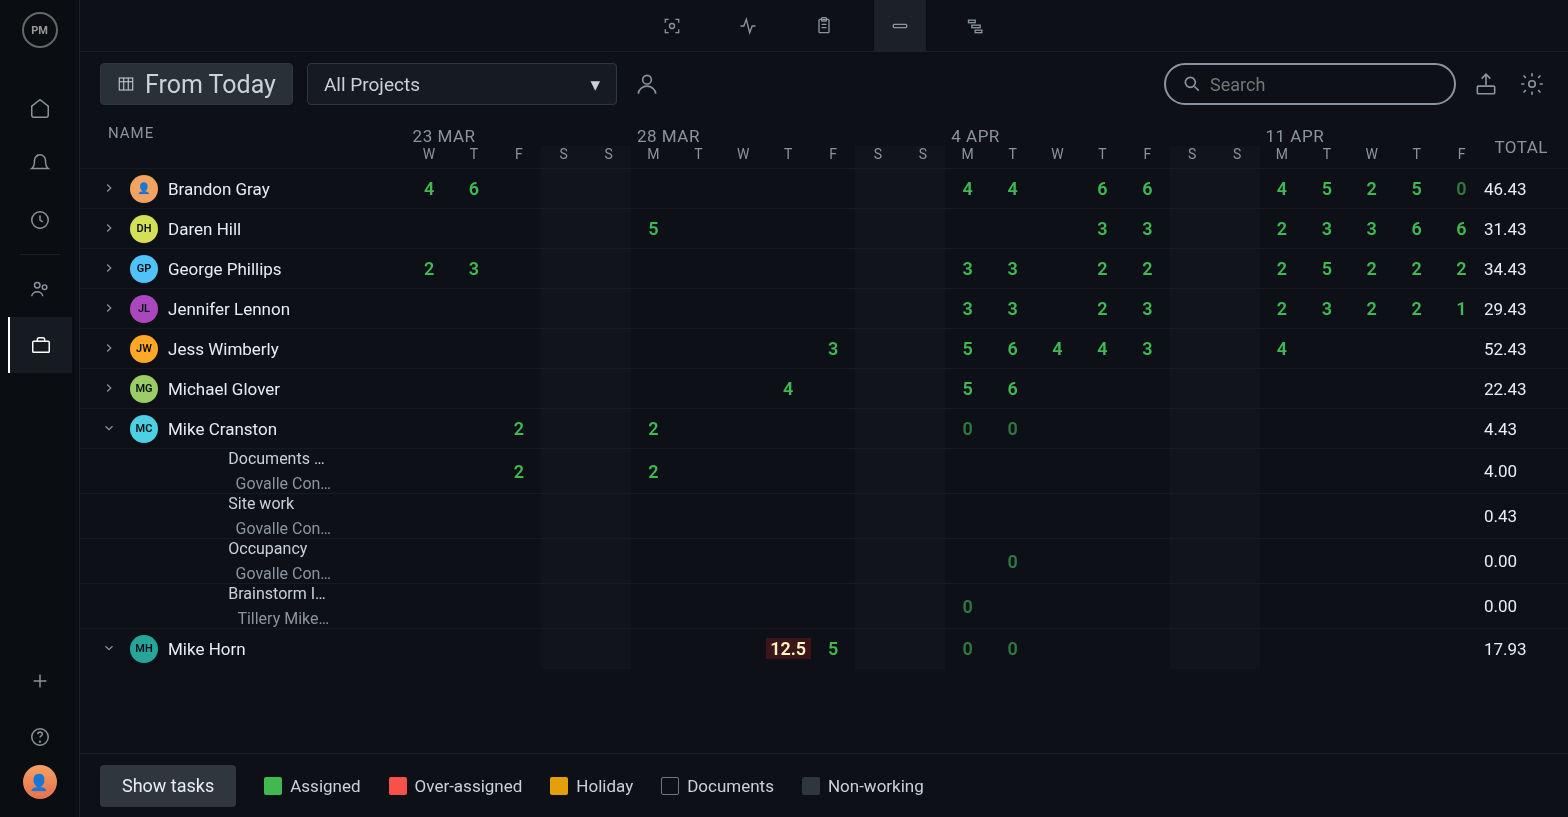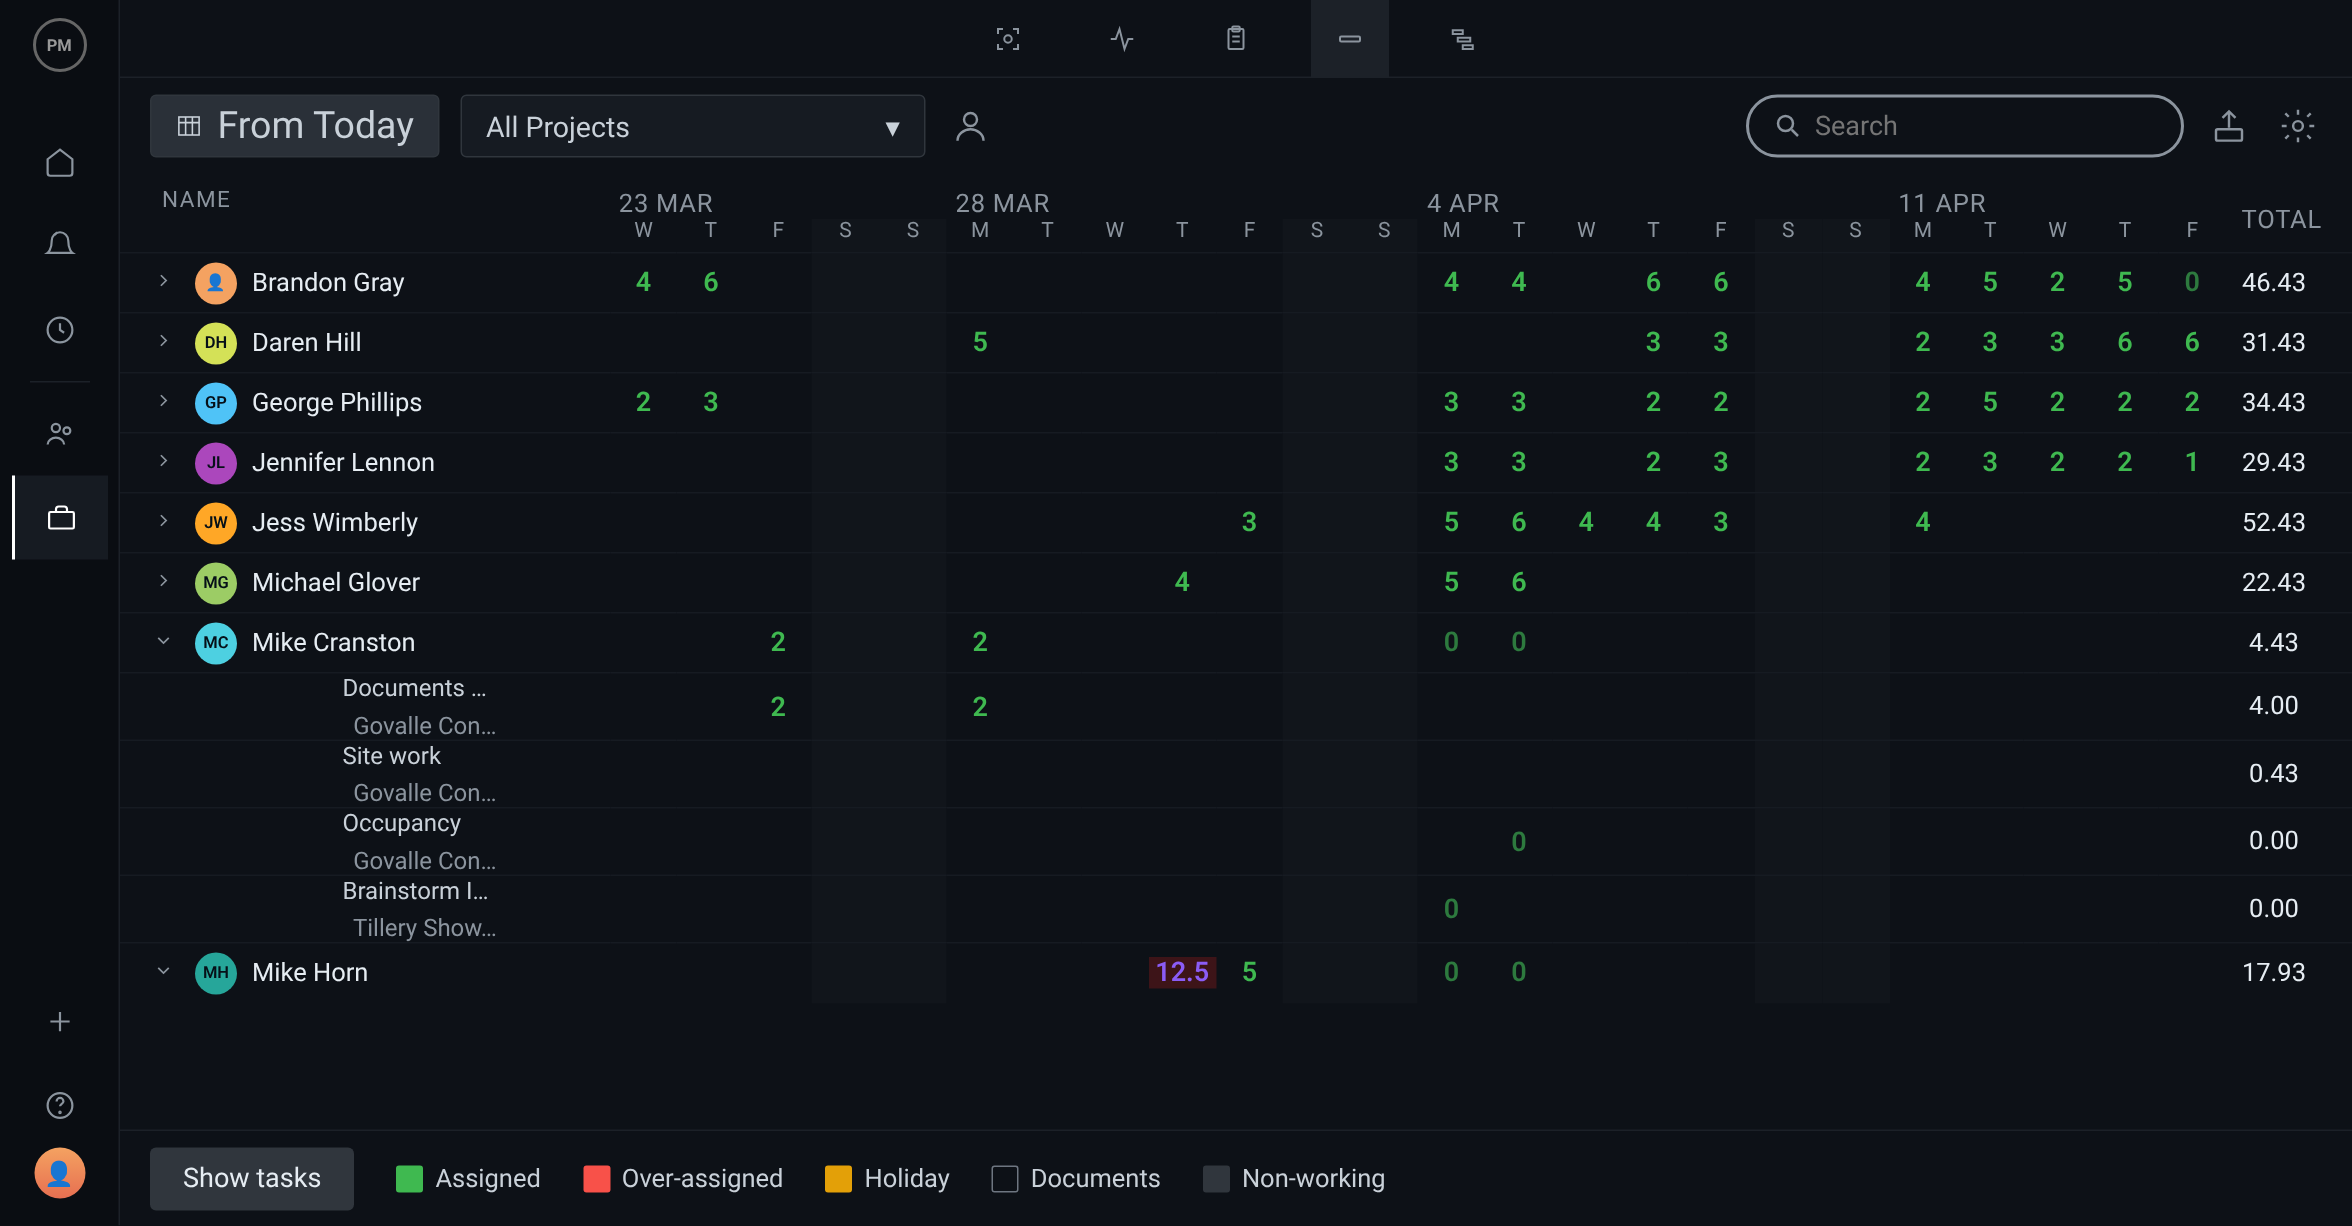--- a/index.html
+++ b/index.html
@@ -51,23 +51,23 @@
 .person { display:flex; align-items:center; gap:10px; padding-left:10px; font-size:17px; color:#e6edf3; }
 .chev { width:18px; color:#8b949e; cursor:pointer; }
 .chev svg { width:14px; height:14px; stroke:currentColor; fill:none; stroke-width:2; }
 .avatar { width:28px; height:28px; border-radius:50%; display:flex; align-items:center; justify-content:center; font-size:11px; font-weight:600; color:#061018; }
 .subrow .name-col { padding-left:0; }
 .subtask { display:flex; align-items:center; padding-left:80px; font-size:16px; color:#c9d1d9; gap:6px;flex-direction:column; }
 .subtask .t { width:110px; overflow:hidden; text-overflow:ellipsis; white-space:nowrap; }
 .subtask .p { color:#8b949e; overflow:hidden; text-overflow:ellipsis; white-space:nowrap; }
 .cell { font-size:18px; font-weight:600; color:#3fb950; text-align:center; }
 .cell.zero { color:#2d7a3e; }
-.cell.over { color:#8b5cf6; background:#3d1418; }
+.cell.over { color:#fef9c3; background:#3d1418; }
 .wk { background:#11151b; }
-.tot { text-align:center; padding-right:20px; font-size:17px; color:#e6edf3; }
+.tot { text-align:left; padding-right:20px; font-size:17px; color:#e6edf3; }
 
 
 .footer { height:64px; display:flex; align-items:center; padding:0 20px; gap:28px; border-top:1px solid #1c2128; }
 .show-tasks { background:#30363d; border:none; border-radius:4px; height:42px; padding:0 22px; color:#e6edf3; font-size:18px; cursor:pointer; }
 .leg { display:flex; align-items:center; gap:8px; color:#c9d1d9; font-size:17px; }
 .sw { width:18px; height:18px; border-radius:2px; }
 
 .grid-icon-svg { width:18px; height:18px; stroke:#c9d1d9; fill:none; stroke-width:1.4; }
 </style>
 </head>
@@ -697,21 +697,21 @@
                 <td class="day"></td>
                 <td class="day"></td>
                 <td class="day"></td>
                 <td class="day"></td>
                 <td class="tot">0.00</td>
               </tr>
               <tr class="subrow">
                 <td class="name-col">
                   <div class="subtask">
                     <span class="t">Brainstorm I…</span>
-                    <span class="p">Tillery Show…</span>
+                    <span class="p">Tillery Mike…</span>
                   </div>
                 </td>
                 <td class="day"></td>
                 <td class="day"></td>
                 <td class="day"></td>
                 <td class="day wk"></td>
                 <td class="day wk"></td>
                 <td class="day"></td>
                 <td class="day"></td>
                 <td class="day"></td>

